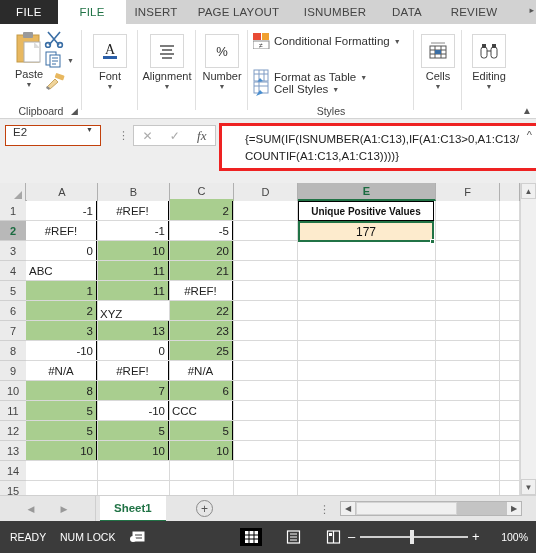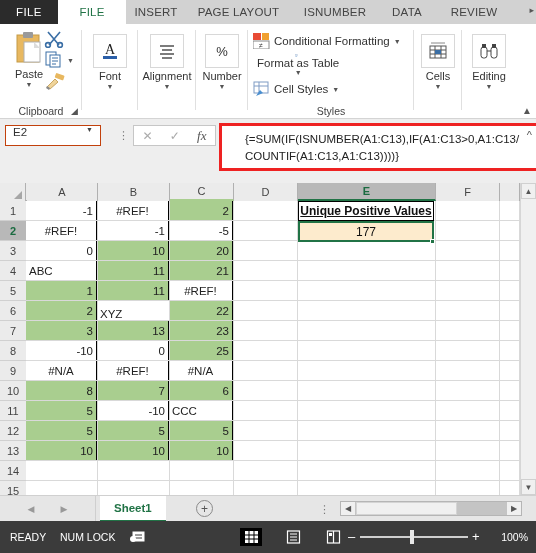--- a/index.html
+++ b/index.html
@@ -164,23 +164,23 @@
   .cell.txt { justify-content: flex-start; }
   .cell.ctr { justify-content: center; }
   .gridline-v {
     position: absolute; width: 1px; background: #d9d9d9;
   }
   .gridline-h {
     position: absolute; height: 1px; background: #d9d9d9;
   }
   
   .ecell-hdr {
-    position: absolute; font-size: 12px; font-weight: bold; color: #111;
-    display: flex; align-items: center; justify-content: center;
-    border: 1px solid #000; background: #ffffff; text-decoration: underline;
+    position: absolute; font-size: 10px; font-weight: bold; color: #111;
+    display: flex; align-items: center; justify-content: center;
+    border: 1px solid #000; background: #ffffff;
   }
   .ecell-val {
     position: absolute; font-size: 12px; color: #111;
     display: flex; align-items: center; justify-content: center;
     background: #fdebcd; border: 2px solid #217346;
   }
   .fillhandle {
     position: absolute; width: 5px; height: 5px; background: #217346;
     border: 1px solid #fff;
   }
@@ -385,21 +385,21 @@
       <div class="stylerow" style="left:5px;top:6px;">
         <svg width="17" height="16" viewBox="0 0 17 16">
           <rect x="0" y="0" width="8" height="7" fill="#e84b35"></rect>
           <rect x="9" y="0" width="7" height="7" fill="#f0a030"></rect>
           <rect x="0" y="8" width="16" height="8" fill="#fff" stroke="#888"></rect>
           <text x="8" y="15" font-size="7" text-anchor="middle" fill="#333">≠</text>
         </svg>
         <span class="txt">Conditional Formatting</span>
         <span class="caret">▼</span>
       </div>
-      <div class="stylerow" style="left:5px;top:30px;flex-direction:column;">
+      <div class="stylerow" style="left:5px;top:42px;">
         <svg width="17" height="16" viewBox="0 0 17 16">
           <rect x="1" y="1" width="14" height="11" fill="#fff" stroke="#7f9bc4"></rect>
           <line x1="1" y1="5" x2="15" y2="5" stroke="#7f9bc4"></line>
           <line x1="6" y1="1" x2="6" y2="12" stroke="#7f9bc4"></line>
           <line x1="11" y1="1" x2="11" y2="12" stroke="#7f9bc4"></line>
           <polygon points="3,15 7,9 10,12" fill="#4a8fd0"></polygon>
         </svg>
         <span class="txt">Format as Table</span>
         <span class="caret">▼</span>
       </div>

